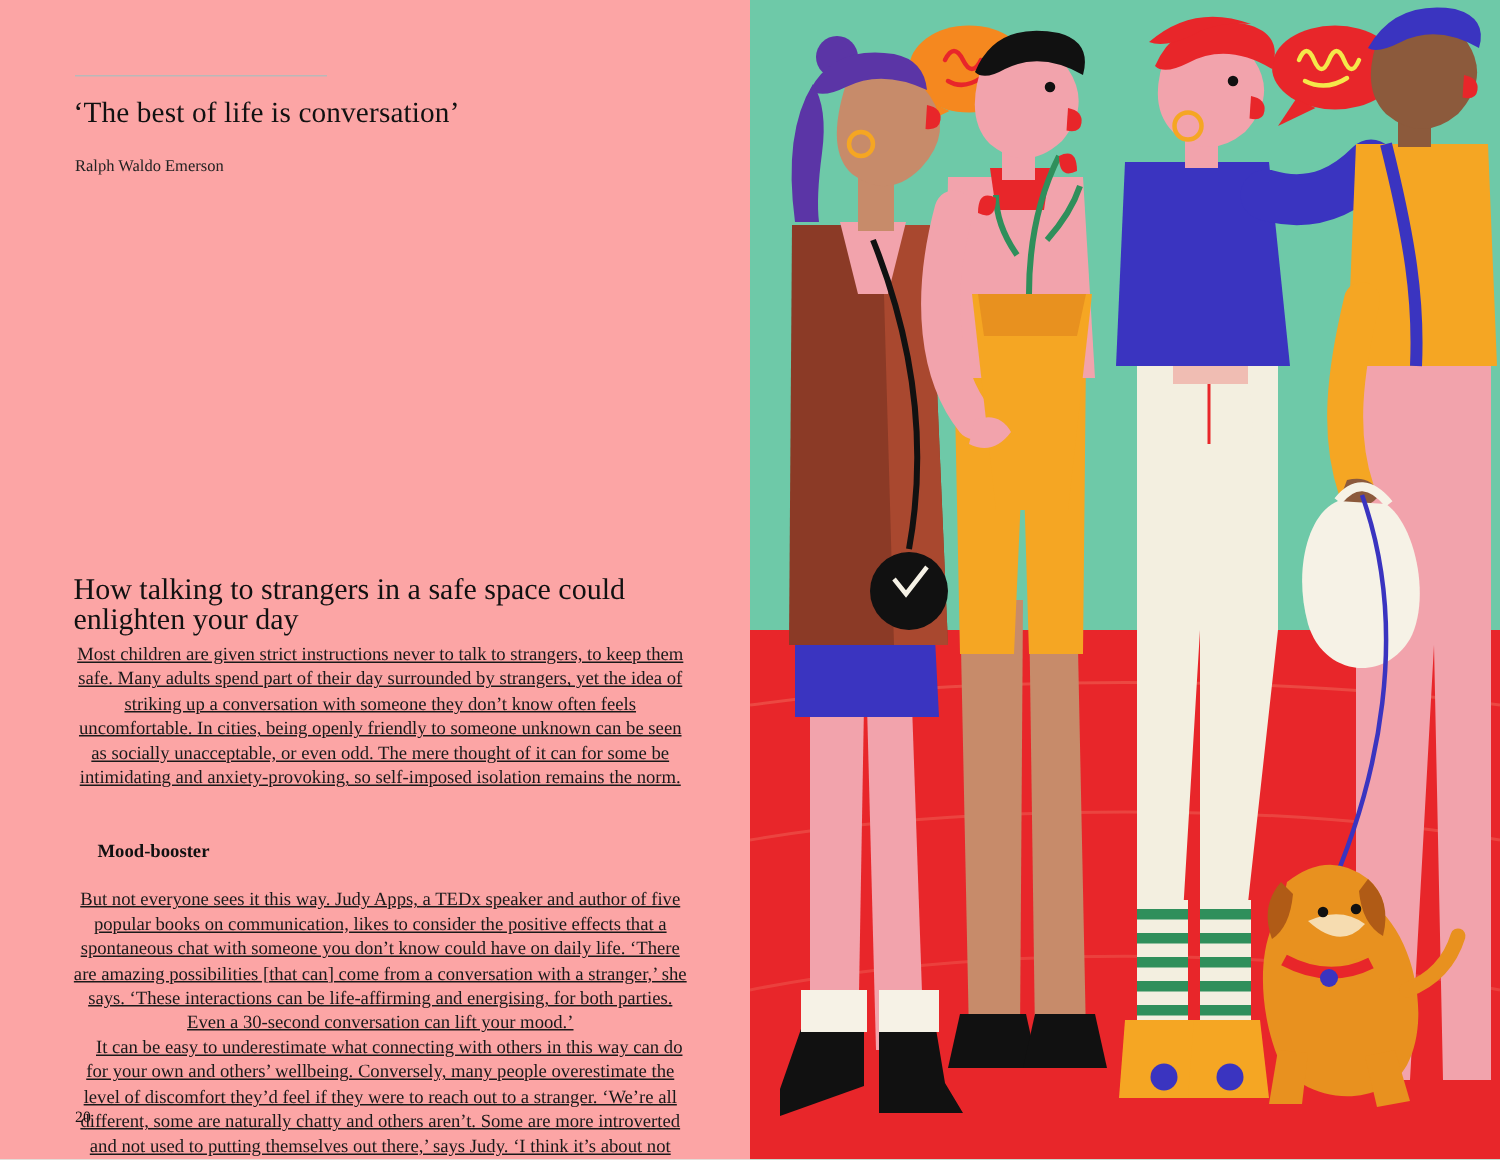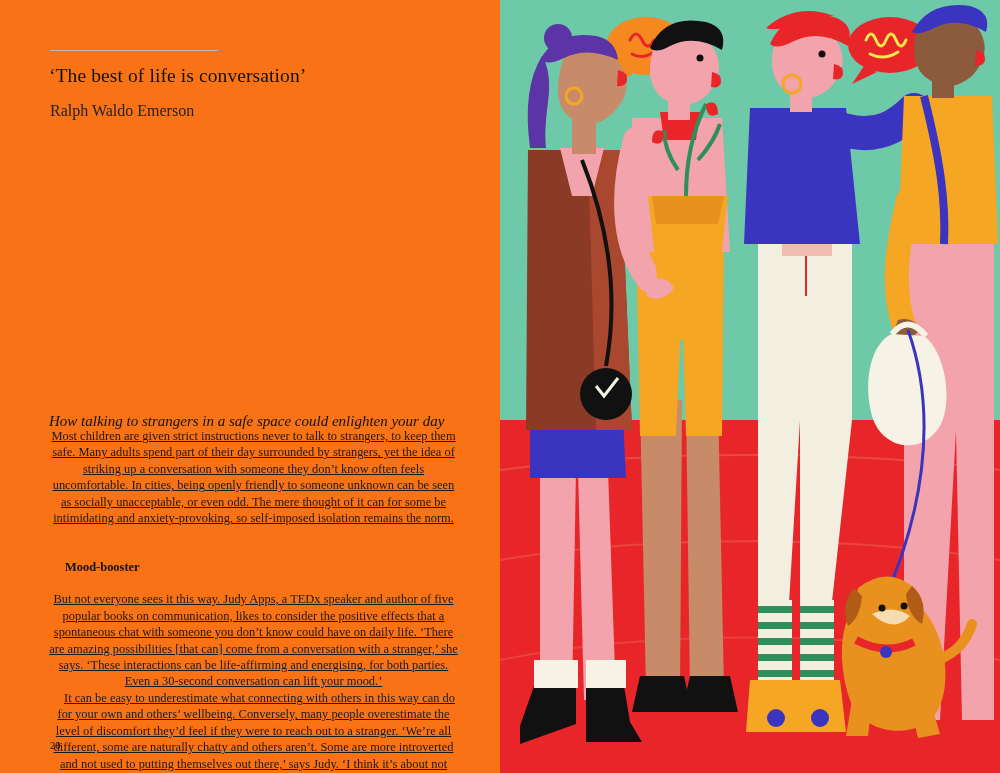--- a/index.html
+++ b/index.html
@@ -19,21 +19,21 @@
     width: 1000px;
     height: 773px;
     display: flex;
   }
 
   
   .left {
     position: relative;
     width: 500px;
     height: 773px;
-    background: #f97316;
+    background: #fca5a5;
     box-sizing: border-box;
   }
 
   .rule {
     position: absolute;
     left: 50px;
     top: 50px;
     width: 168px;
     height: 1px;
     background: #b9b9b9;
@@ -50,21 +50,21 @@
     color: #111;
     letter-spacing: 0.1px;
   }
 
   .pullquote-attrib {
     position: absolute;
     left: 50px;
     top: 103px;
     width: 420px;
     font-family: "Liberation Serif", serif;
-    font-size: 16px;
+    font-size: 11px;
     line-height: 16px;
     color: #222;
   }
 
   .headline {
     position: absolute;
     left: 48px;
     top: 332px;
     width: 430px;
     font-family: "Liberation Serif", serif;
@@ -75,25 +75,23 @@
     letter-spacing: 0.2px;
     margin: 0;
   }
 
   .standfirst {
     position: absolute;
     left: 49px;
     top: 383px;
     width: 430px;
     font-family: "Liberation Serif", serif;
-    font-style: italic;
-    font-size: 15px;
+    font-size: 20px;
     line-height: 20px;
     color: #111;
-    margin-top: 28px;
   }
 
   .bodycol {
     position: absolute;
     left: 49px;
     top: 428px;
     width: 409px;
   }
 
   .bodycol p {

